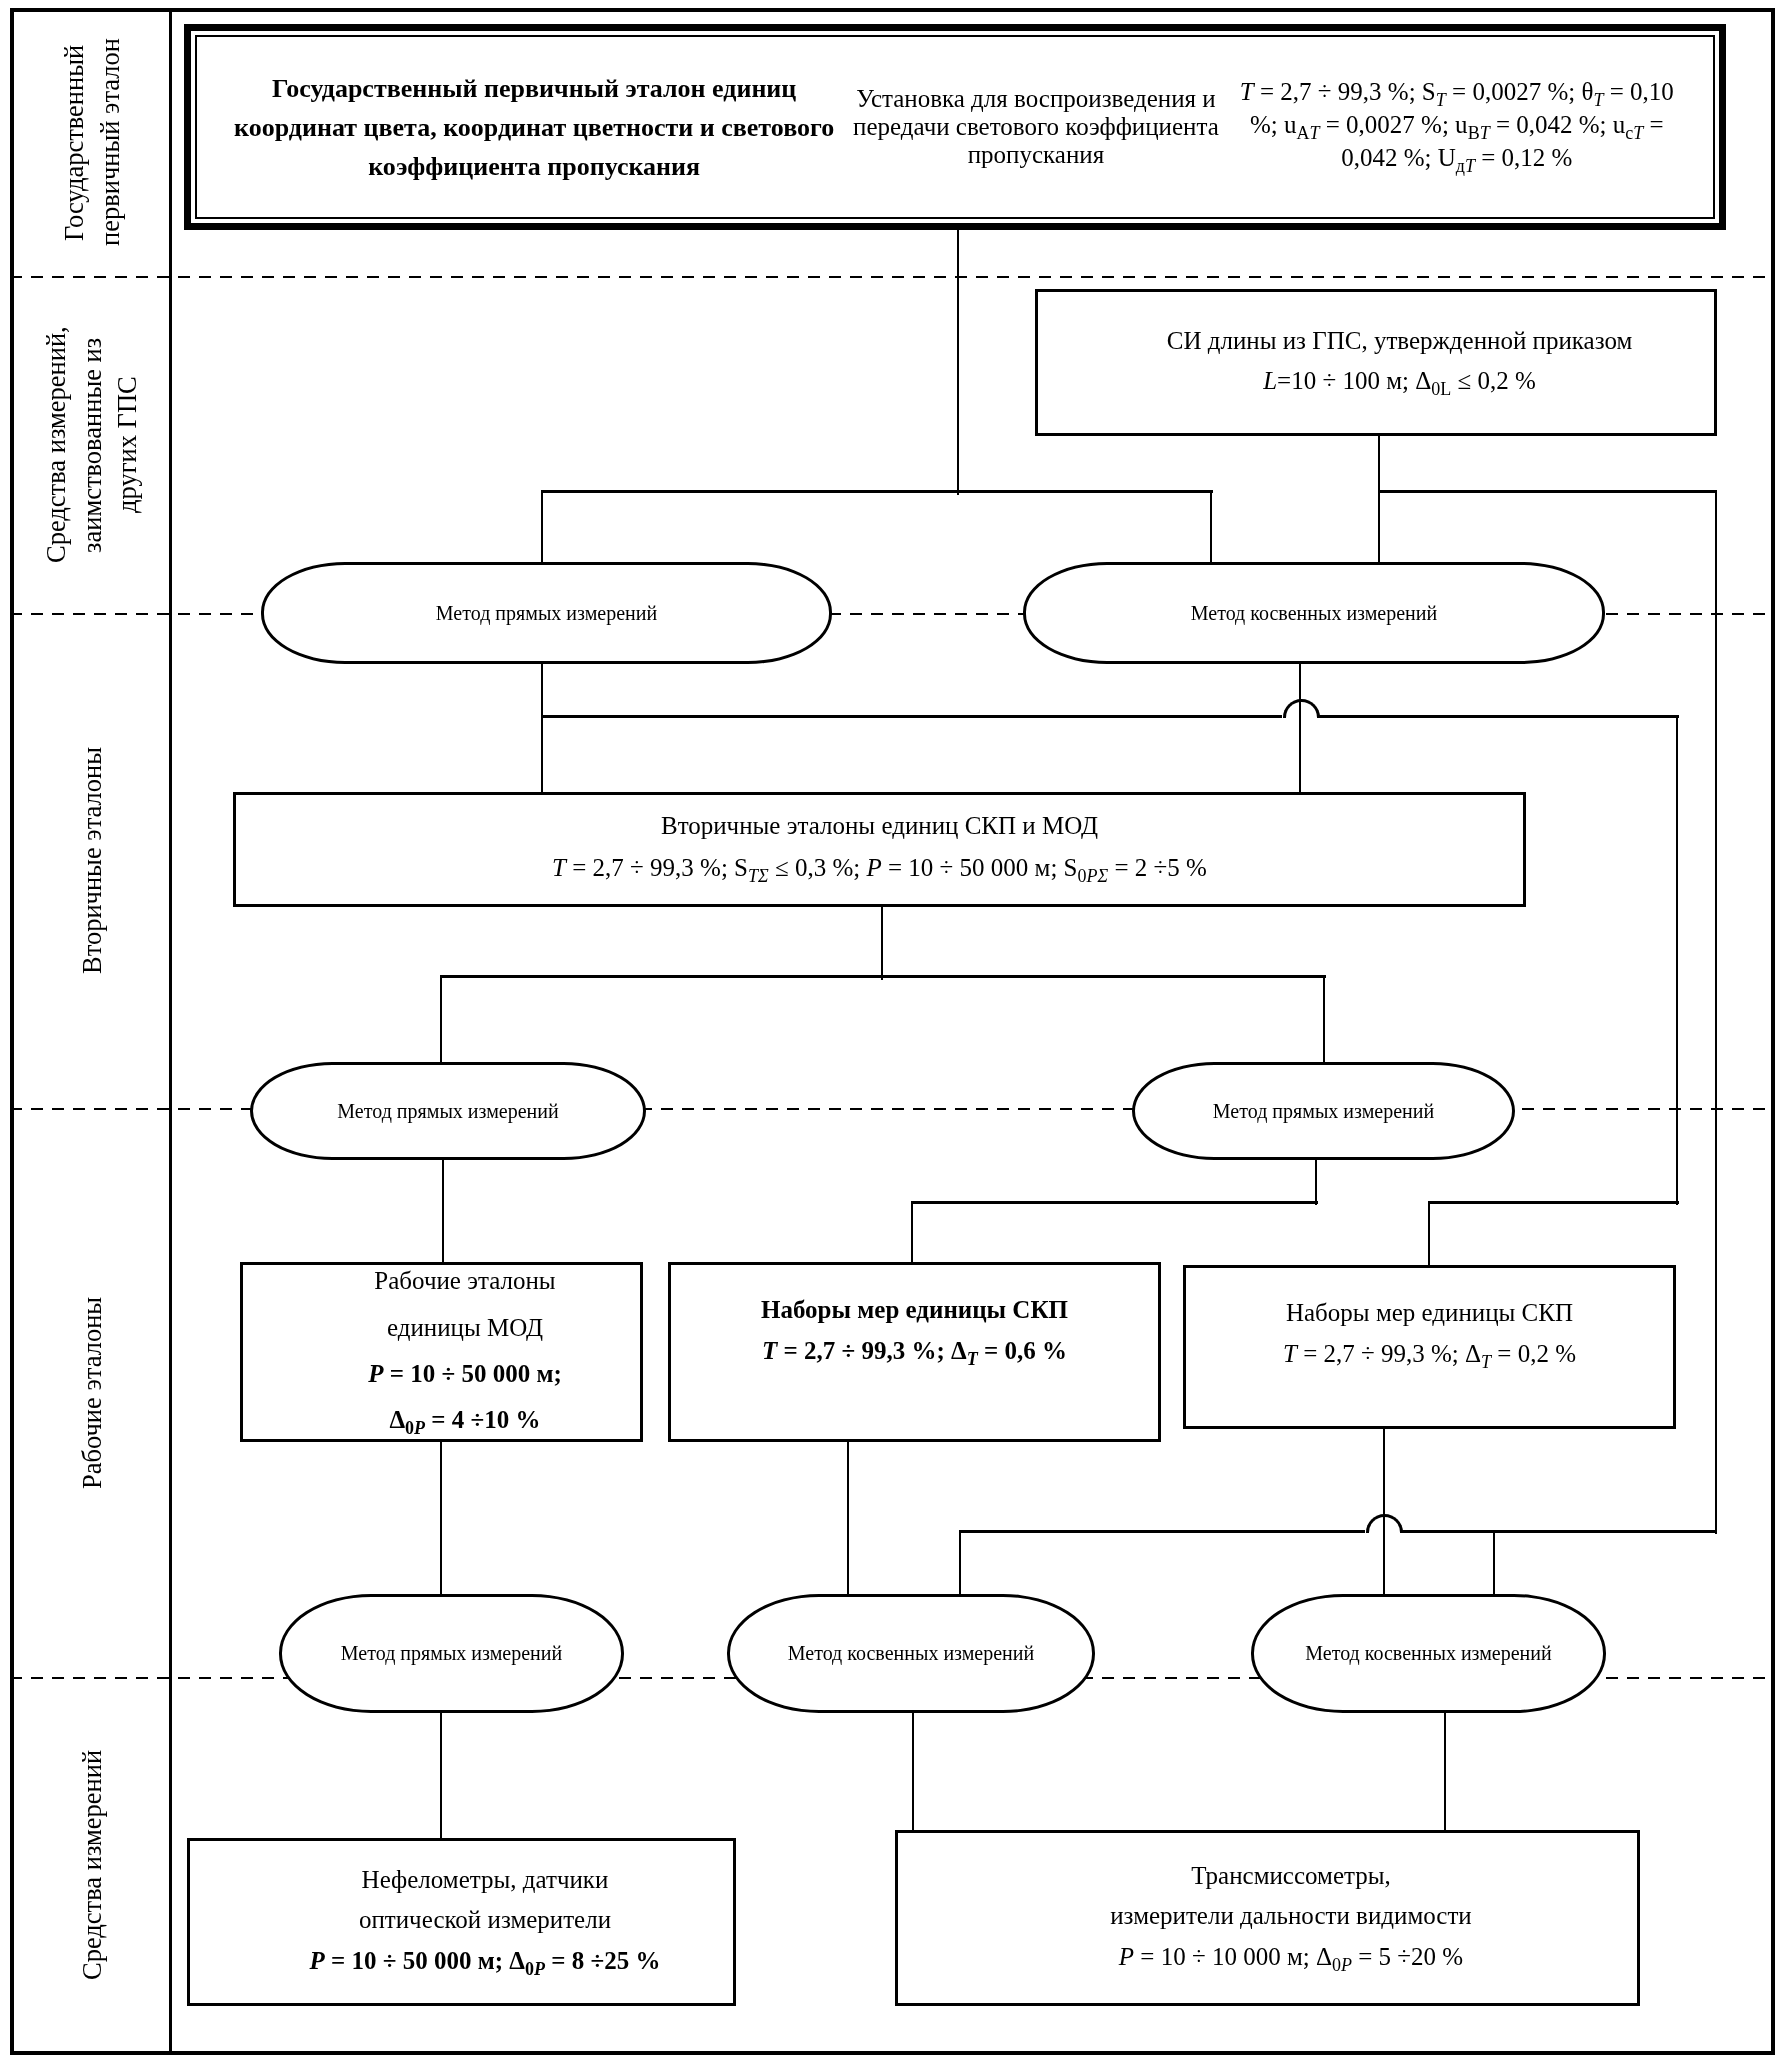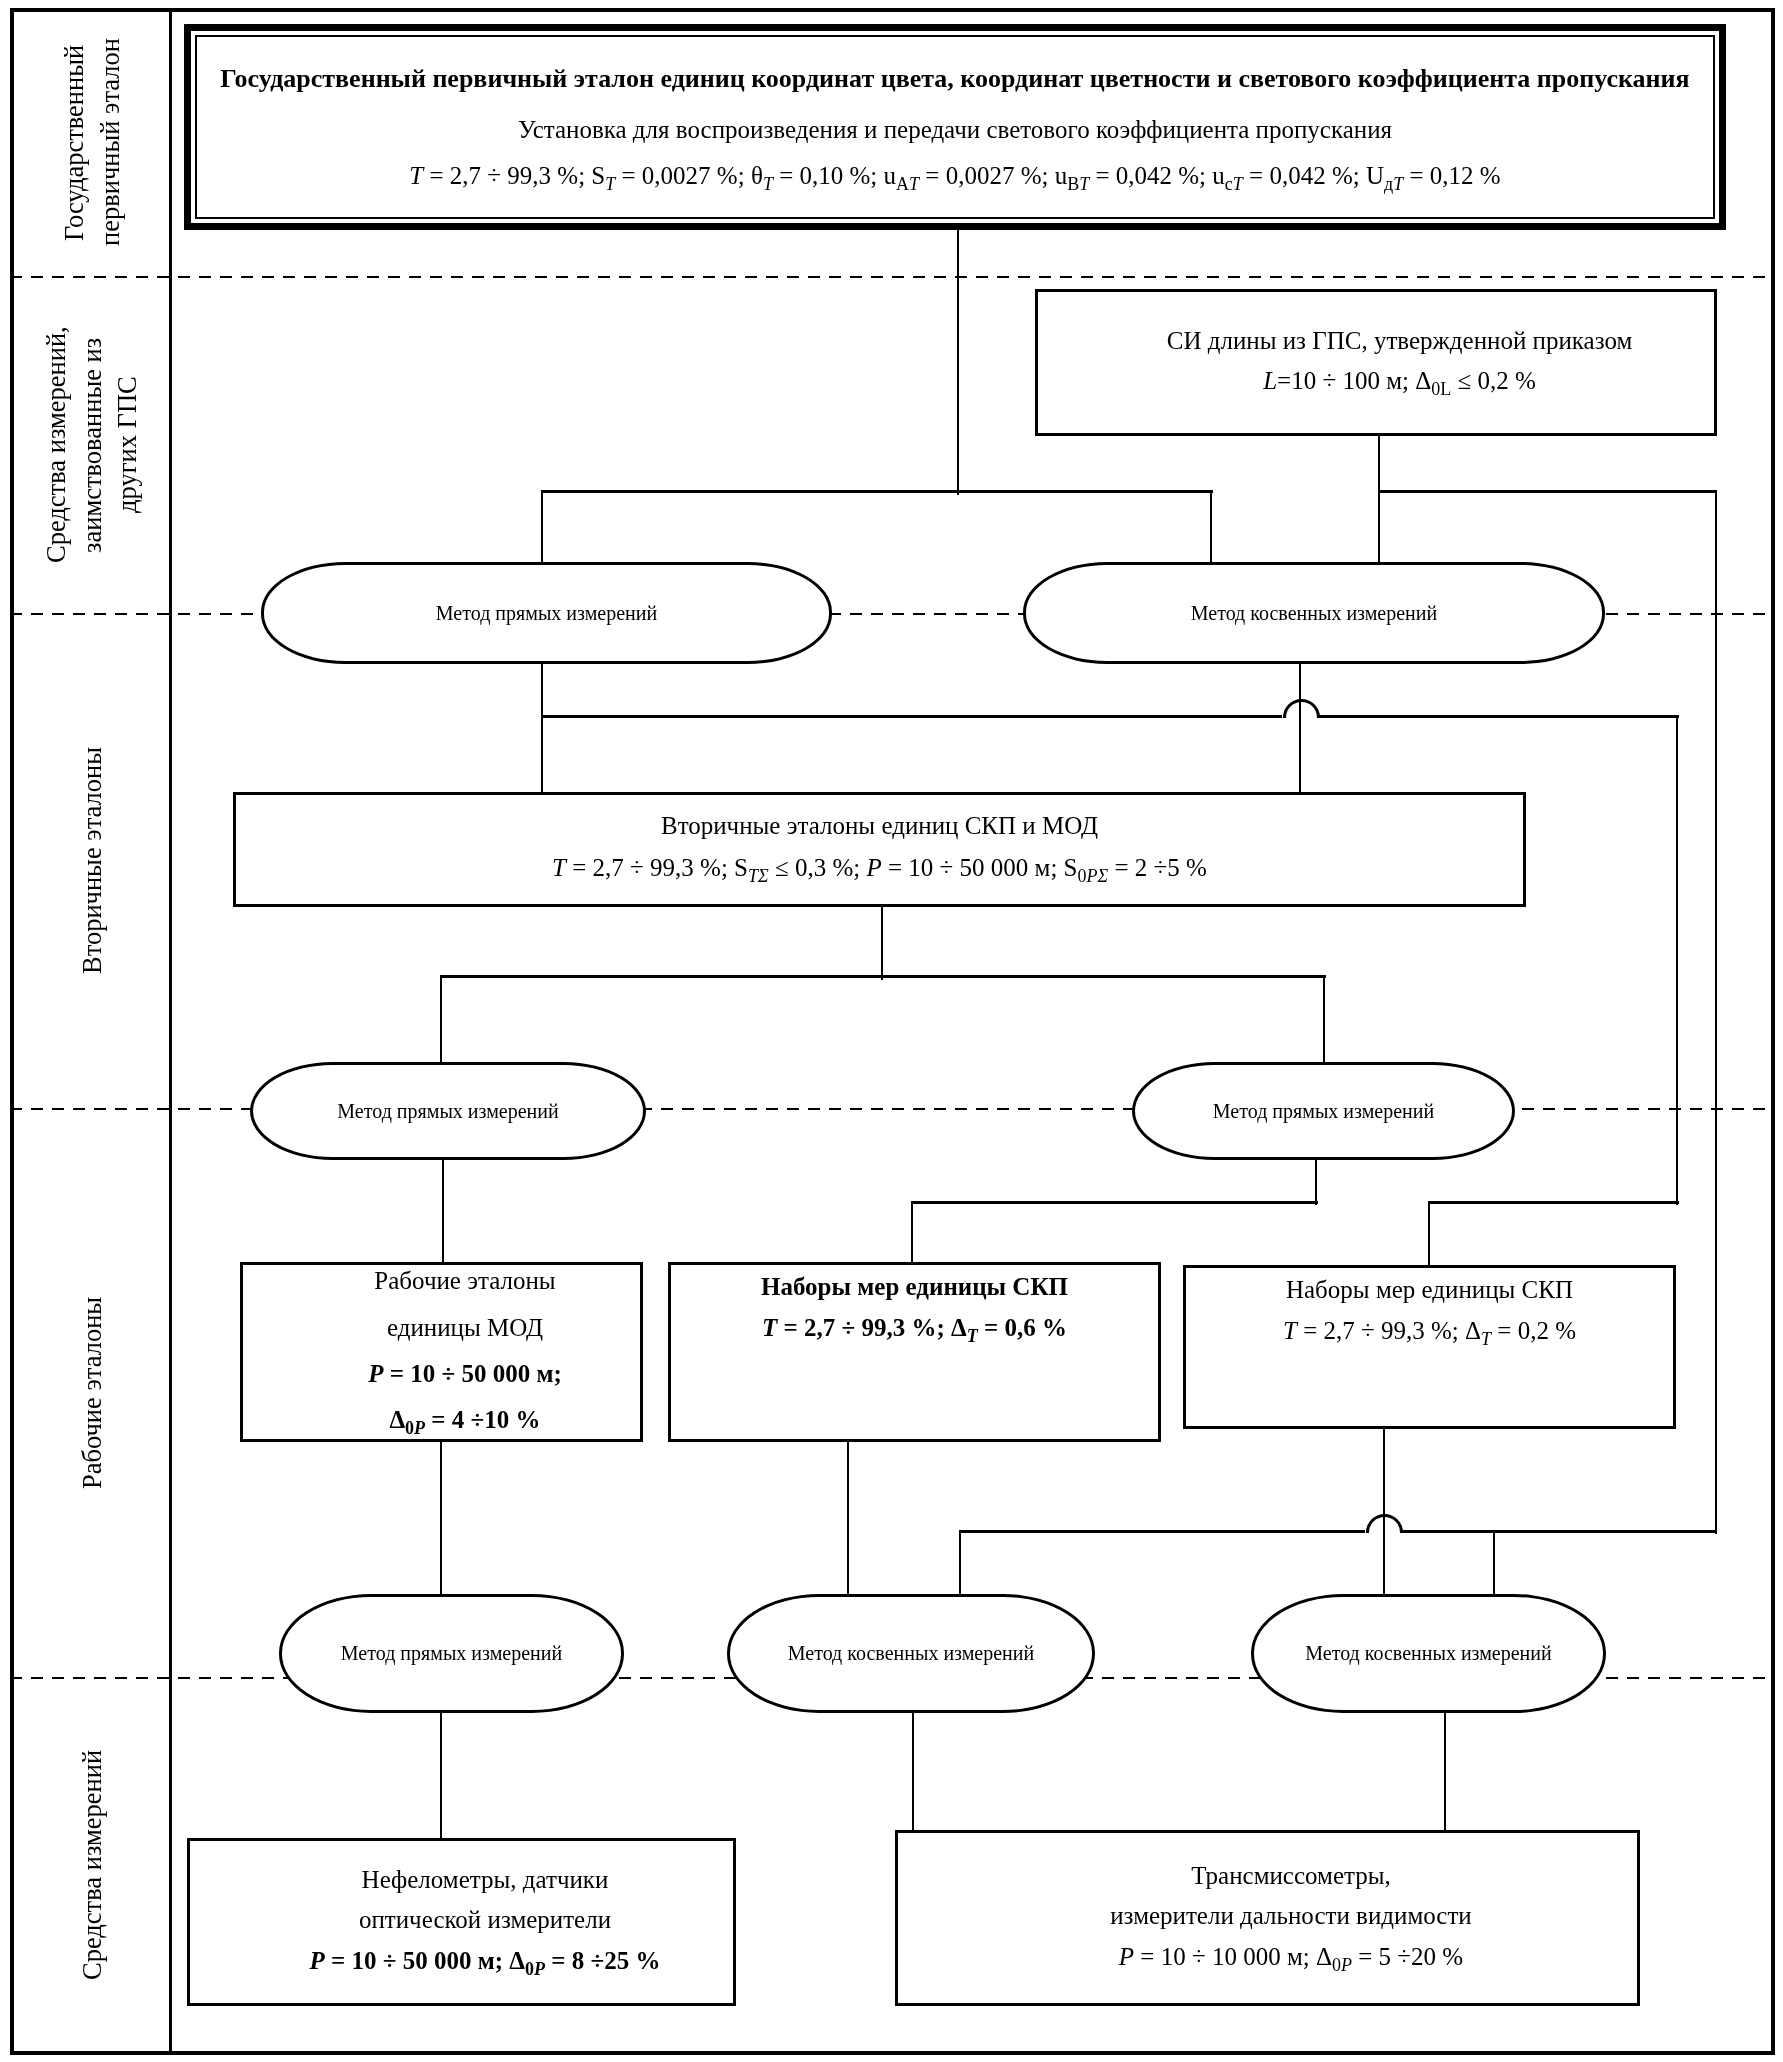--- a/index.html
+++ b/index.html
@@ -23,26 +23,26 @@
        border-radius:18.4px 18.4px 0 0;background:transparent;z-index:3;}
   
   .box{border:3.2px solid #000;background:#fff;z-index:4;display:flex;flex-direction:column;
        align-items:center;text-align:center;font-size:25px;}
   .oval{border:3.2px solid #000;background:#fff;z-index:4;display:flex;align-items:center;
         justify-content:center;text-align:right;font-size:20px;line-height:1.25;}
   .r128{border-radius:84px/50px;}
   .r150{border-radius:92px/59px;}
   .center-v{justify-content:center;padding-left:47px;}
   .evenly{justify-content:space-evenly;}
-  .top-al{justify-content:flex-start;padding-top:2px;}
+  .top-al{justify-content:flex-start;padding-top:25px;}
   .bold{font-weight:bold;}
   sub{font-size:0.72em;}
   .gpe-outer{border:7.2px solid #000;background:#fff;z-index:4;}
   .gpe-inner{position:absolute;inset:4px;border:2.4px solid #000;display:flex;
-             flex-direction:column;justify-content:space-evenly;align-items:center;
+             flex-direction:row;justify-content:space-evenly;align-items:center;
              text-align:center;padding:4.8px 22.5px;}
   .gpe-title{font-weight:bold;font-size:26px;line-height:1.5;}
   .t31{font-size:25px;}
   .lh16{line-height:1.62;}
   .lh18{line-height:1.85;}
 </style>
 </head>
 <body>
 
 <div id="canvas">

